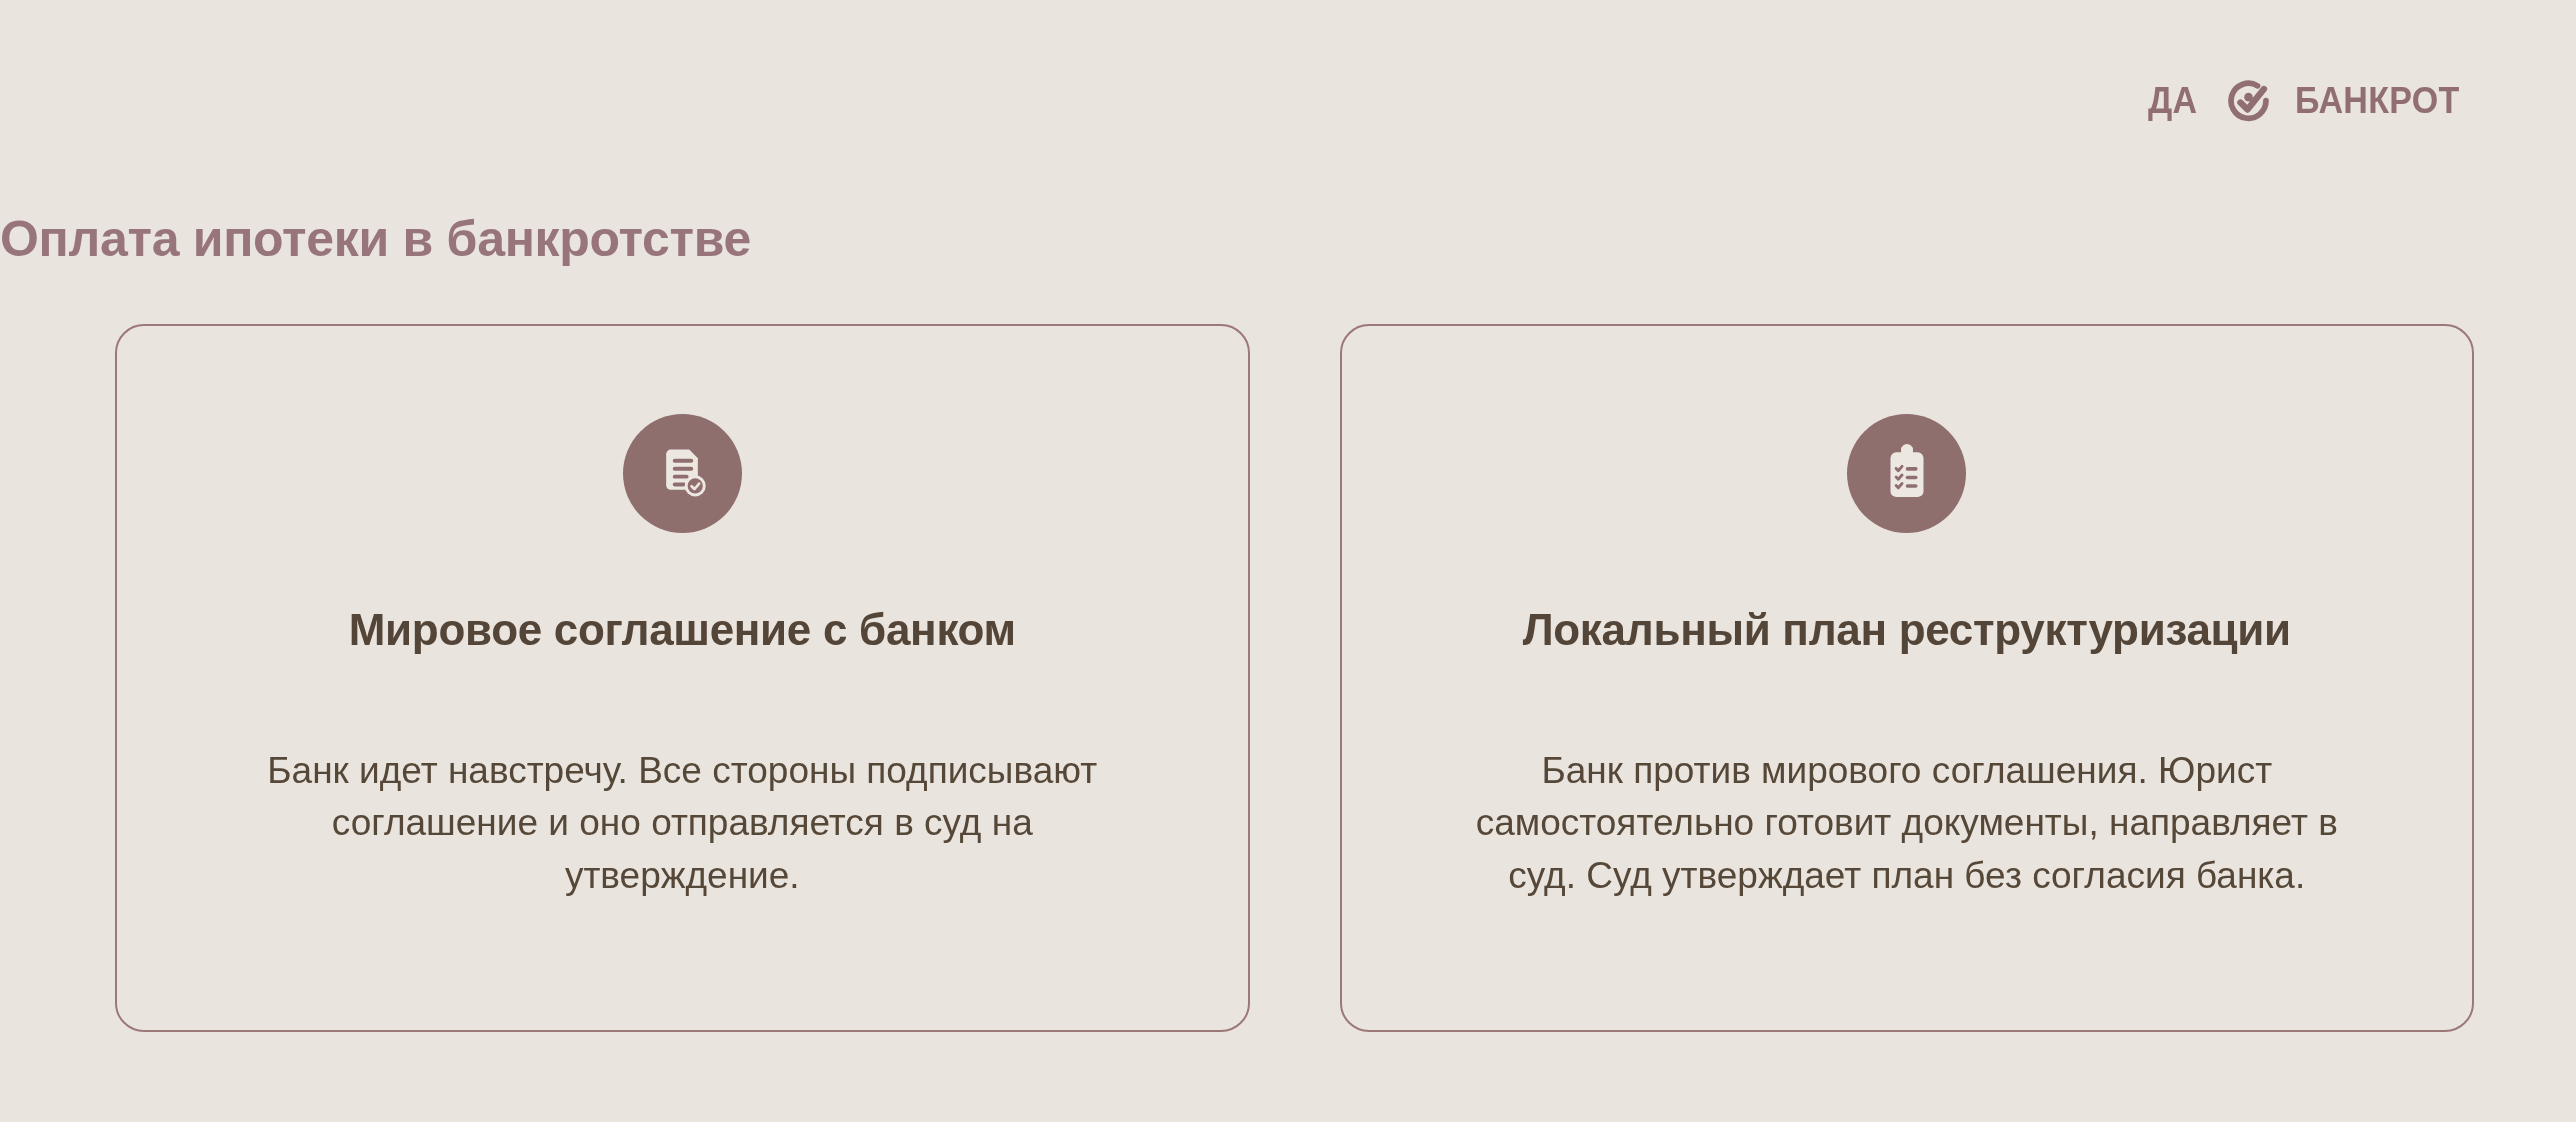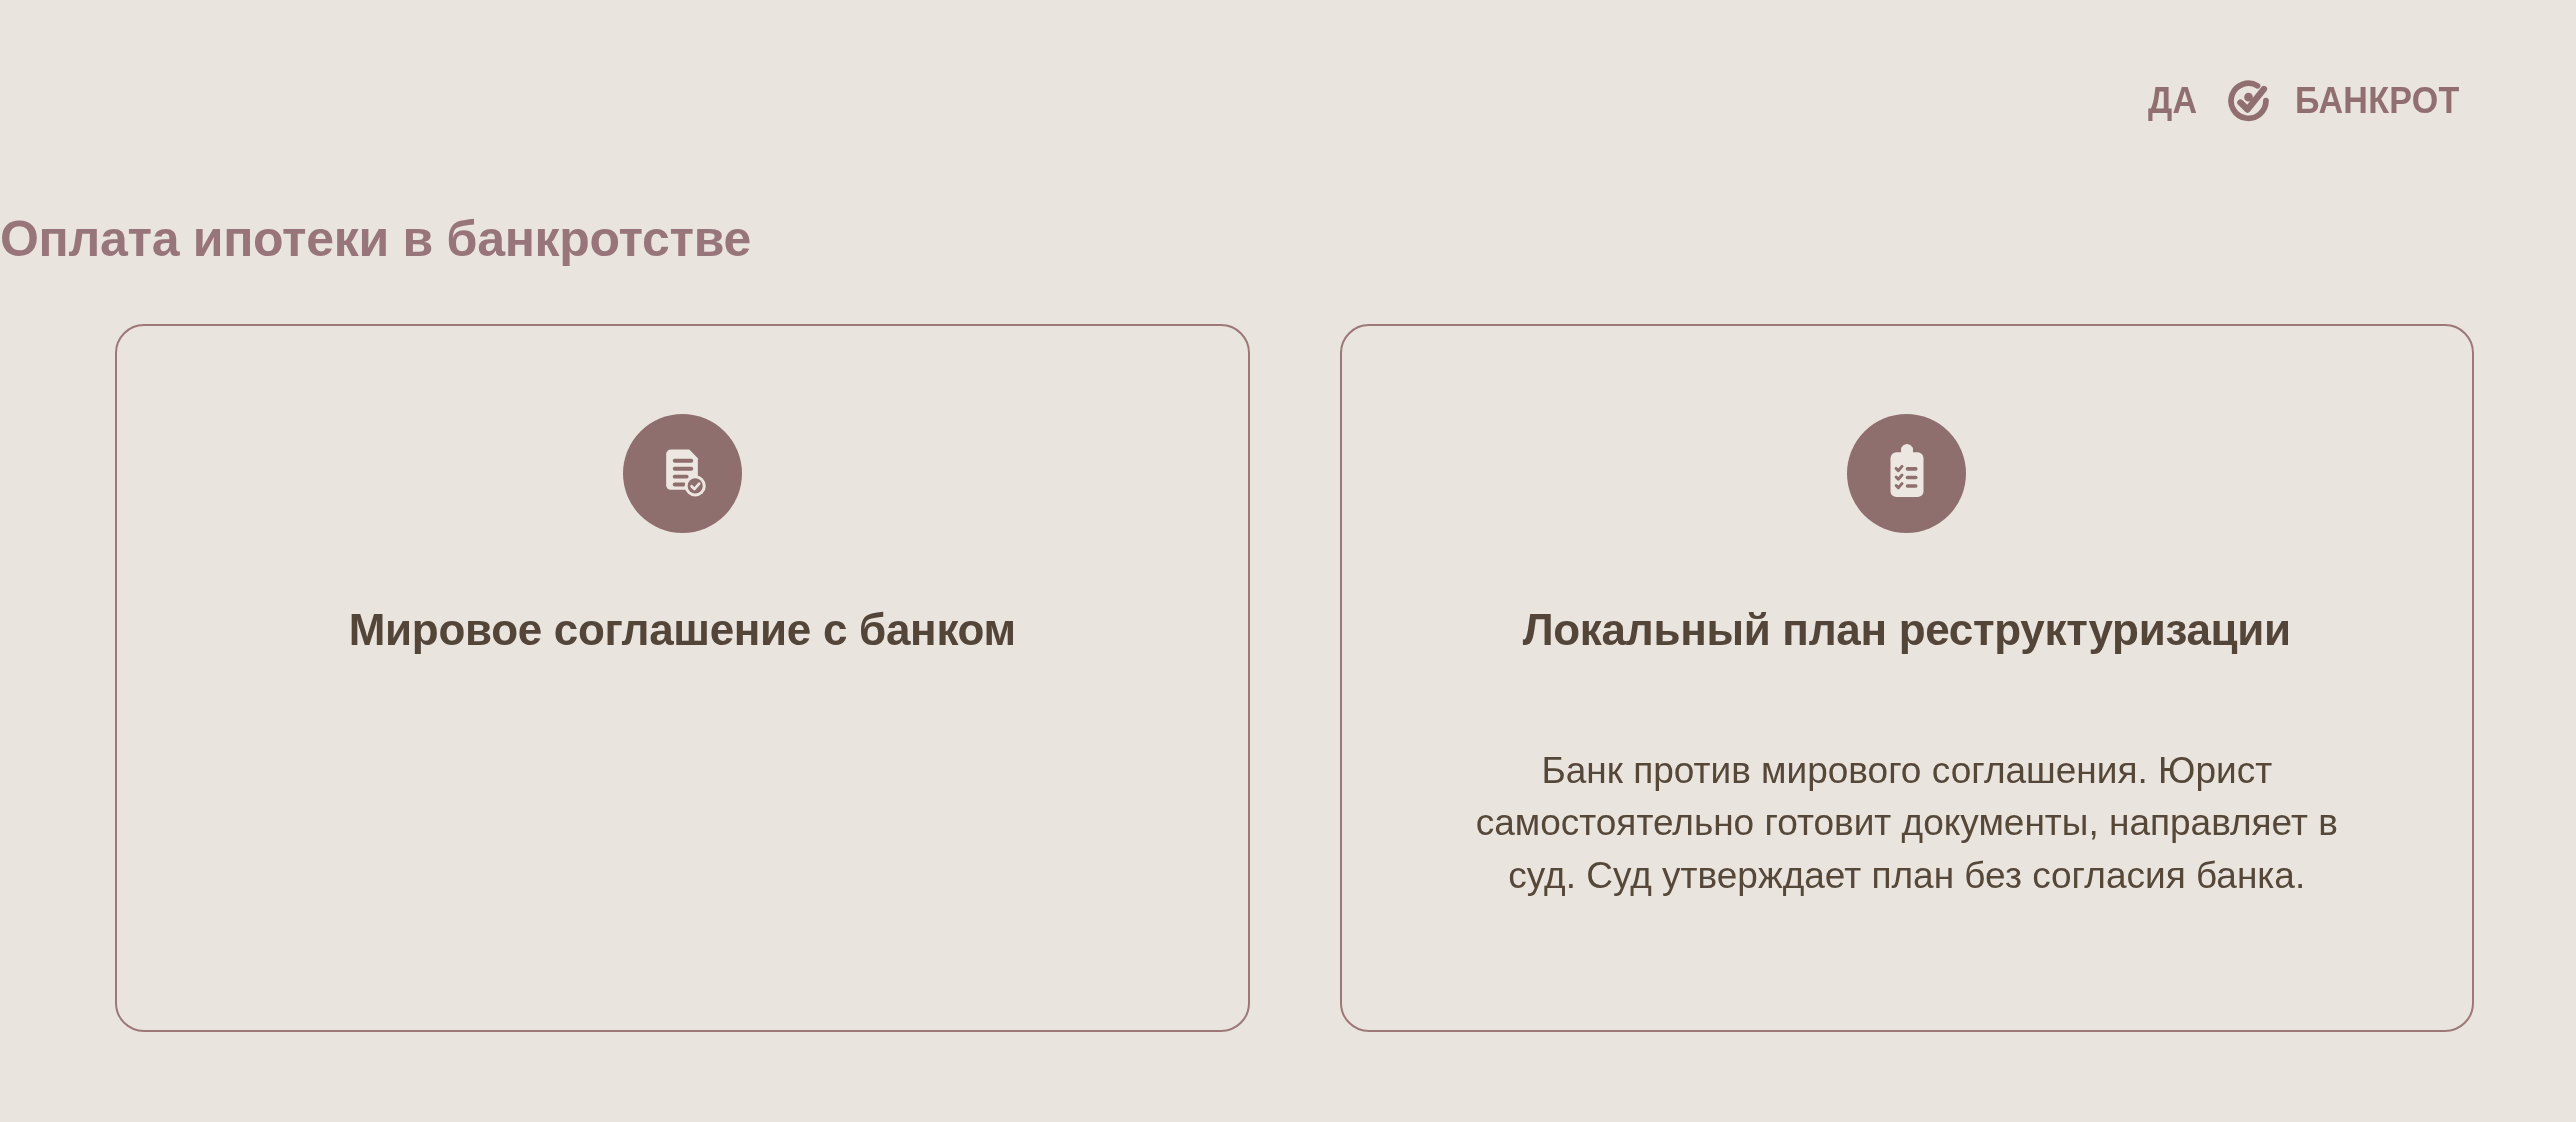--- a/index.html
+++ b/index.html
@@ -140,20 +140,21 @@
         <rect x="36" y="39" width="31" height="6" rx="3" fill="#8F6E6E"></rect>
         <rect x="36" y="51" width="24" height="6" rx="3" fill="#8F6E6E"></rect>
         <rect x="36" y="63" width="20" height="6" rx="3" fill="#8F6E6E"></rect>
 
         <circle cx="70" cy="68" r="16" fill="#EDE7E1"></circle>
         <circle cx="70" cy="68" r="11.5" fill="#8F6E6E"></circle>
         <path d="M64.5 68.5 L68.8 72.8 L76 64.5" fill="none" stroke="#EDE7E1" stroke-width="4" stroke-linecap="round" stroke-linejoin="round"></path>
       </svg>
     </div>
     <h2 class="card-heading">Мировое соглашение с банком</h2>
+    <p class="card-body">Банк идет навстречу. Все стороны подписывают соглашение и оно отправляется в суд на утверждение.</p>
   </section>
 
   <section class="card">
     <div class="card-icon-wrap">
       <svg viewBox="0 0 100 100" width="66" height="66" aria-hidden="true">
 
         <rect x="25" y="17" width="50" height="68" rx="9" fill="#EDE7E1"></rect>
 
         <path d="M41 10h18a0 0 0 0 1 0 0v11a5 5 0 0 1-5 5h-8a5 5 0 0 1-5-5V10z" fill="#EDE7E1"></path>
         <circle cx="50" cy="13" r="8.5" fill="#EDE7E1"></circle>

